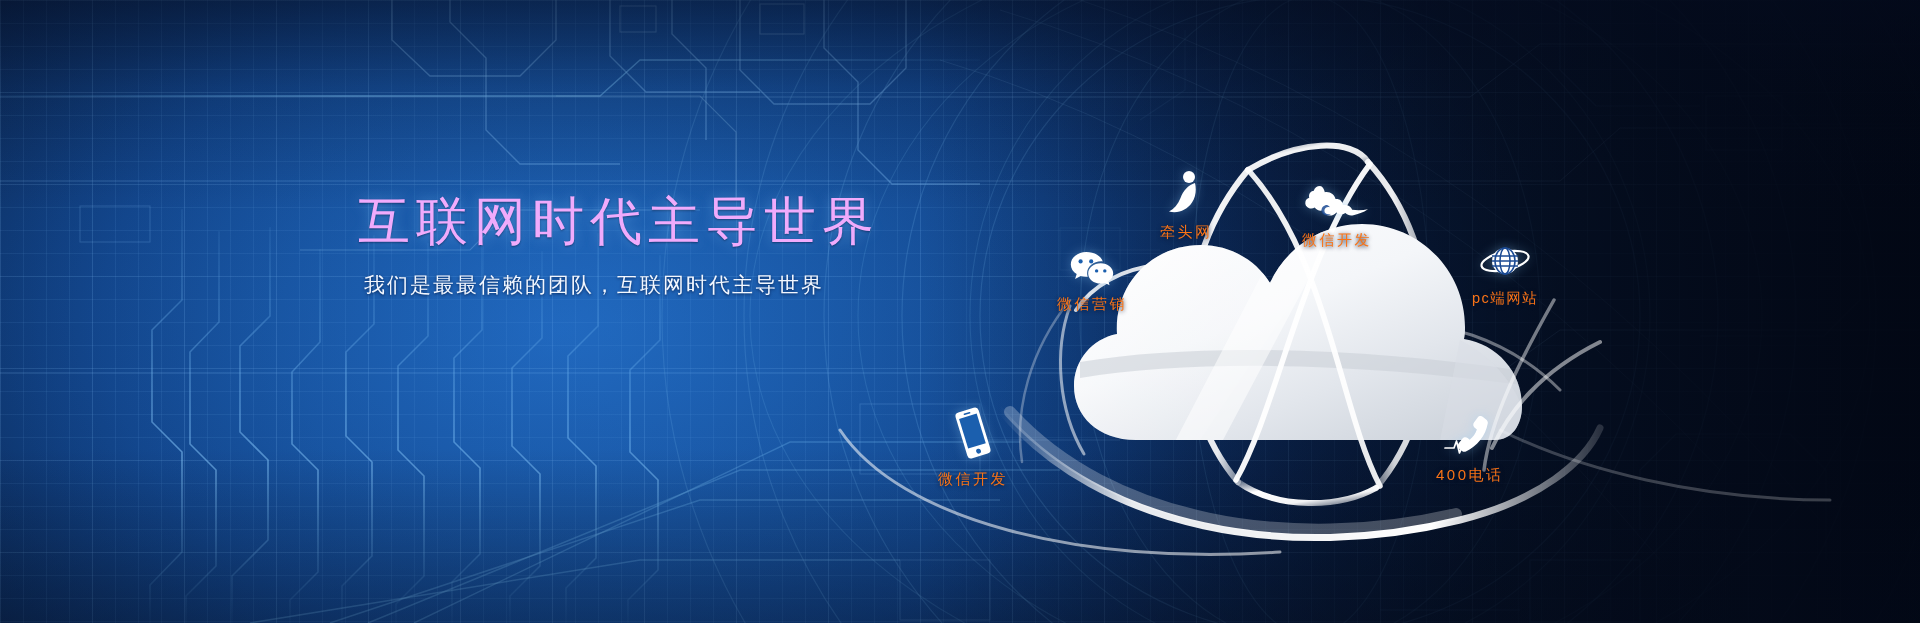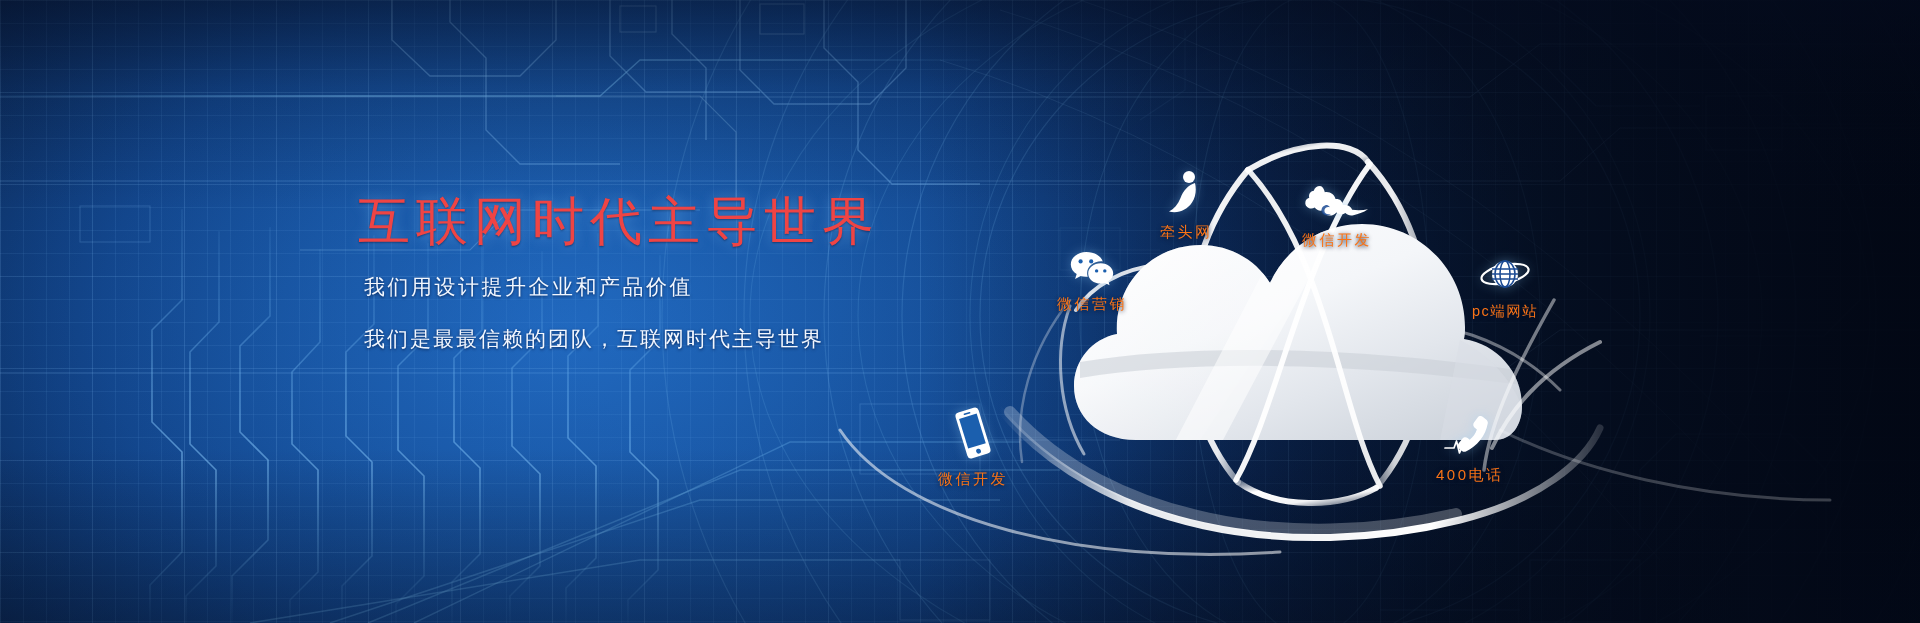--- a/index.html
+++ b/index.html
@@ -49,21 +49,21 @@
 
   
   .text-block {
     position:absolute;
     left:358px; top:195px;
     z-index:40;
   }
   .headline {
     font-size:52px;
     letter-spacing:6px;
-    color:#ef4444;
+    color:#f0abfc;
     font-weight:400;
     line-height:1;
     text-shadow:0 0 14px rgba(130,200,255,.45), 0 1px 2px rgba(0,20,60,.6);
     white-space:nowrap;
   }
   .sub1 {
     margin-top:26px;
     margin-left:6px;
     font-size:21px;
     letter-spacing:2.5px;
@@ -333,21 +333,20 @@
     <g fill="none" stroke="#ffffff" stroke-linecap="round">
       <path d="M840 430 C900 520 1080 566 1280 552" stroke-opacity=".55" stroke-width="3"></path>
       <path d="M1500 430 C1580 470 1700 500 1830 500" stroke-opacity=".22" stroke-width="3"></path>
       <path d="M1554 300 C1520 360 1490 420 1484 470" stroke-opacity=".45" stroke-width="3.5"></path>
       <path d="M1070 300 C1030 350 1014 410 1022 462" stroke-opacity=".30" stroke-width="2.5"></path>
     </g>
   </svg>
 
   <div class="text-block">
     <div class="headline">互联网时代主导世界</div>
-    <div class="sub1">我们用设计提升企业和产品价值</div>
     <div class="sub2">我们是最最信赖的团队，互联网时代主导世界</div>
   </div>
 
   <div class="node" style="left:1028px; top:250px;margin-left:29px;">
     <span class="ico">
       <svg width="46" height="36" viewBox="0 0 46 36">
         <path d="M17.2 2C8.6 2 1.8 7.6 1.8 14.4c0 3.9 2.3 7.4 5.9 9.6l-1.6 5 5.6-2.9c1.7.5 3.5.7 5.5.7.5 0 1 0 1.5-.1-.4-1.1-.6-2.3-.6-3.5 0-6.6 6.3-11.9 14.1-11.9.5 0 1 0 1.5.1C32.4 6.2 25.5 2 17.2 2z" fill="#fff"></path>
         <circle cx="11.6" cy="11.4" r="2.1" fill="#1b5fae"></circle>
         <circle cx="22.2" cy="11.4" r="2.1" fill="#1b5fae"></circle>
         <path d="M44.2 23.4c0-5.6-5.6-10.1-12.5-10.1S19.2 17.8 19.2 23.4s5.6 10.1 12.5 10.1c1.5 0 3-.2 4.3-.6l4.6 2.4-1.3-4c2.9-1.8 4.9-4.7 4.9-7.9z" fill="#fff"></path>
@@ -371,21 +370,21 @@
   <div class="node" style="left:1300px; top:180px;">
     <span class="ico">
       <svg width="74" height="42" viewBox="0 0 74 42">
         <path d="M20 6c-3 0-5.5 2-6.2 4.8C11 11 9 13.2 9 16c0 .6.1 1.2.3 1.8-2.3.6-4 2.6-4 5.1 0 1.3.5 2.5 1.2 3.4 2 2.5 5.6 3 8.2 1.2 1.6 2.3 4.4 3.6 7.3 3.1 1.4 3 4.4 5 7.9 5 2.6 0 5-1.2 6.5-3.1 1.3 1.1 3 1.8 4.9 1.8 1.5 0 2.9-.4 4.1-1.2 2 2.1 5 3 8 2.2 4.4-1.2 10-2.6 14.6-6-5 1.1-10.9 1.3-15.8.5-1.1-2.8-3.9-4.8-7.1-4.8-.8 0-1.5.1-2.2.3C42.4 21 39.8 19 36.7 19c-.4 0-.8 0-1.2.1C34.7 15 31 12 26.6 12c-.6 0-1.2.1-1.8.2C24.2 9.2 22.4 6 20 6z" fill="#fff"></path>
         <path d="M27 25c-3 0-5.5 2.3-5.5 5.2s2.5 5.2 5.5 5.2c1.6 0 3-.6 4-1.7-.8.4-1.7.6-2.6.6-2.2 0-4-1.6-4-3.6s1.8-3.6 4-3.6c.6 0 1.2.1 1.7.3-.8-1.5-2.5-2.4-3.1-2.4z" fill="#1b4a93" opacity=".85"></path>
       </svg>
     </span>
     <span class="lbl">微信开发</span>
   </div>
 
-  <div class="node lbl-small" style="left:1472px; top:255px;">
+  <div class="node lbl-small" style="left:1472px; top:242px;">
     <span class="ico">
       <svg width="58" height="38" viewBox="0 0 58 38">
         <g transform="translate(29,19)">
           <ellipse rx="24" ry="9" transform="rotate(-12)" fill="none" stroke="#fff" stroke-width="2.2"></ellipse>
           <circle r="13" fill="#fff"></circle>
           <g stroke="#1b4a93" stroke-width="1.5" fill="none">
             <ellipse rx="5" ry="13"></ellipse>
             <ellipse rx="10" ry="13"></ellipse>
             <path d="M-13 -5 H13 M-13 0 H13 M-13 5 H13"></path>
           </g>

